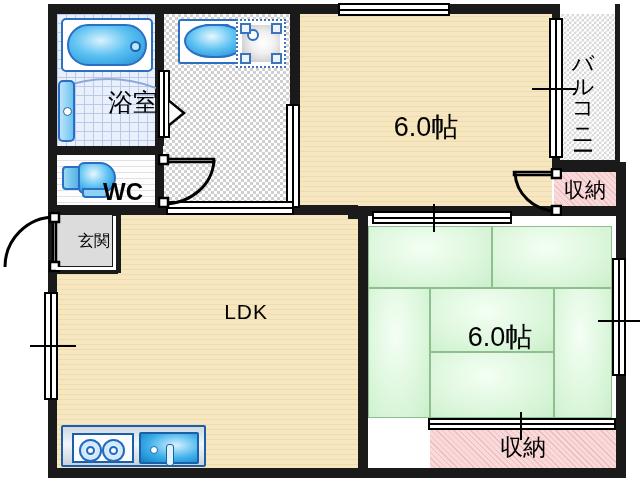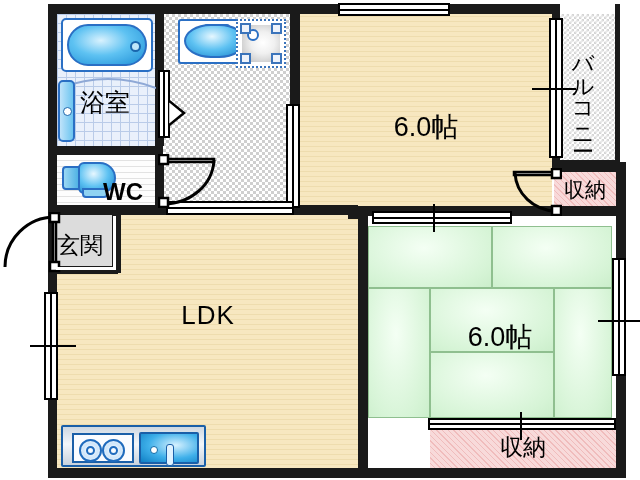--- a/index.html
+++ b/index.html
@@ -247,31 +247,31 @@
 
   <div class="abs" style="left:56px;top:216px;width:60px;height:54px;border-right:3px solid #fff;border-bottom:3px solid #fff;"></div>
 
   <svg class="swing" style="left:508px;top:168px;width:54px;height:48px;" viewBox="0 0 54 48">
     <path d="M48,4 L6,4 L6,7 L48,7 Z" fill="#ffffff" stroke="#000" stroke-width="2.5"></path>
     <path d="M7,5 A42,40 0 0 0 47,43" fill="none" stroke="#000" stroke-width="3"></path>
     <rect x="44" y="1" width="9" height="9" fill="#ffffff" stroke="#000" stroke-width="2.5"></rect>
     <rect x="44" y="38" width="9" height="9" fill="#ffffff" stroke="#000" stroke-width="2.5"></rect>
   </svg>
 
-  <div class="lbl jp" style="left:57px;top:88px;width:96px;font-size:25px;">浴室</div>
+  <div class="lbl jp" style="left:57px;top:88px;width:96px;font-size:25px;padding-left:28px;">浴室</div>
 
   <div class="lbl" style="left:92px;top:178px;width:62px;font-size:24px;font-weight:700;">WC</div>
 
-  <div class="lbl jp" style="left:48px;top:232px;width:64px;font-size:23px;">玄関</div>
+  <div class="lbl jp" style="left:62px;top:232px;width:64px;font-size:16px;">玄関</div>
 
   <div class="lbl" style="left:358px;top:112px;width:136px;font-size:27px;">6.0帖</div>
 
   <div class="lbl" style="left:432px;top:322px;width:136px;font-size:27px;">6.0帖</div>
 
-  <div class="lbl" style="left:148px;top:300px;width:120px;font-size:26px;letter-spacing:1px;">LDK</div>
+  <div class="lbl" style="left:148px;top:300px;width:120px;font-size:21px;letter-spacing:1px;text-align:right;">LDK</div>
 
   <div class="lbl-v" style="left:572px;top:24px;height:130px;font-size:22px;">バルコニー</div>
 
   <div class="lbl jp" style="left:554px;top:178px;width:62px;font-size:21px;">収納</div>
 
   <div class="lbl jp" style="left:430px;top:434px;width:186px;font-size:23px;">収納</div>
 
 </div>
 
 </body></html>

